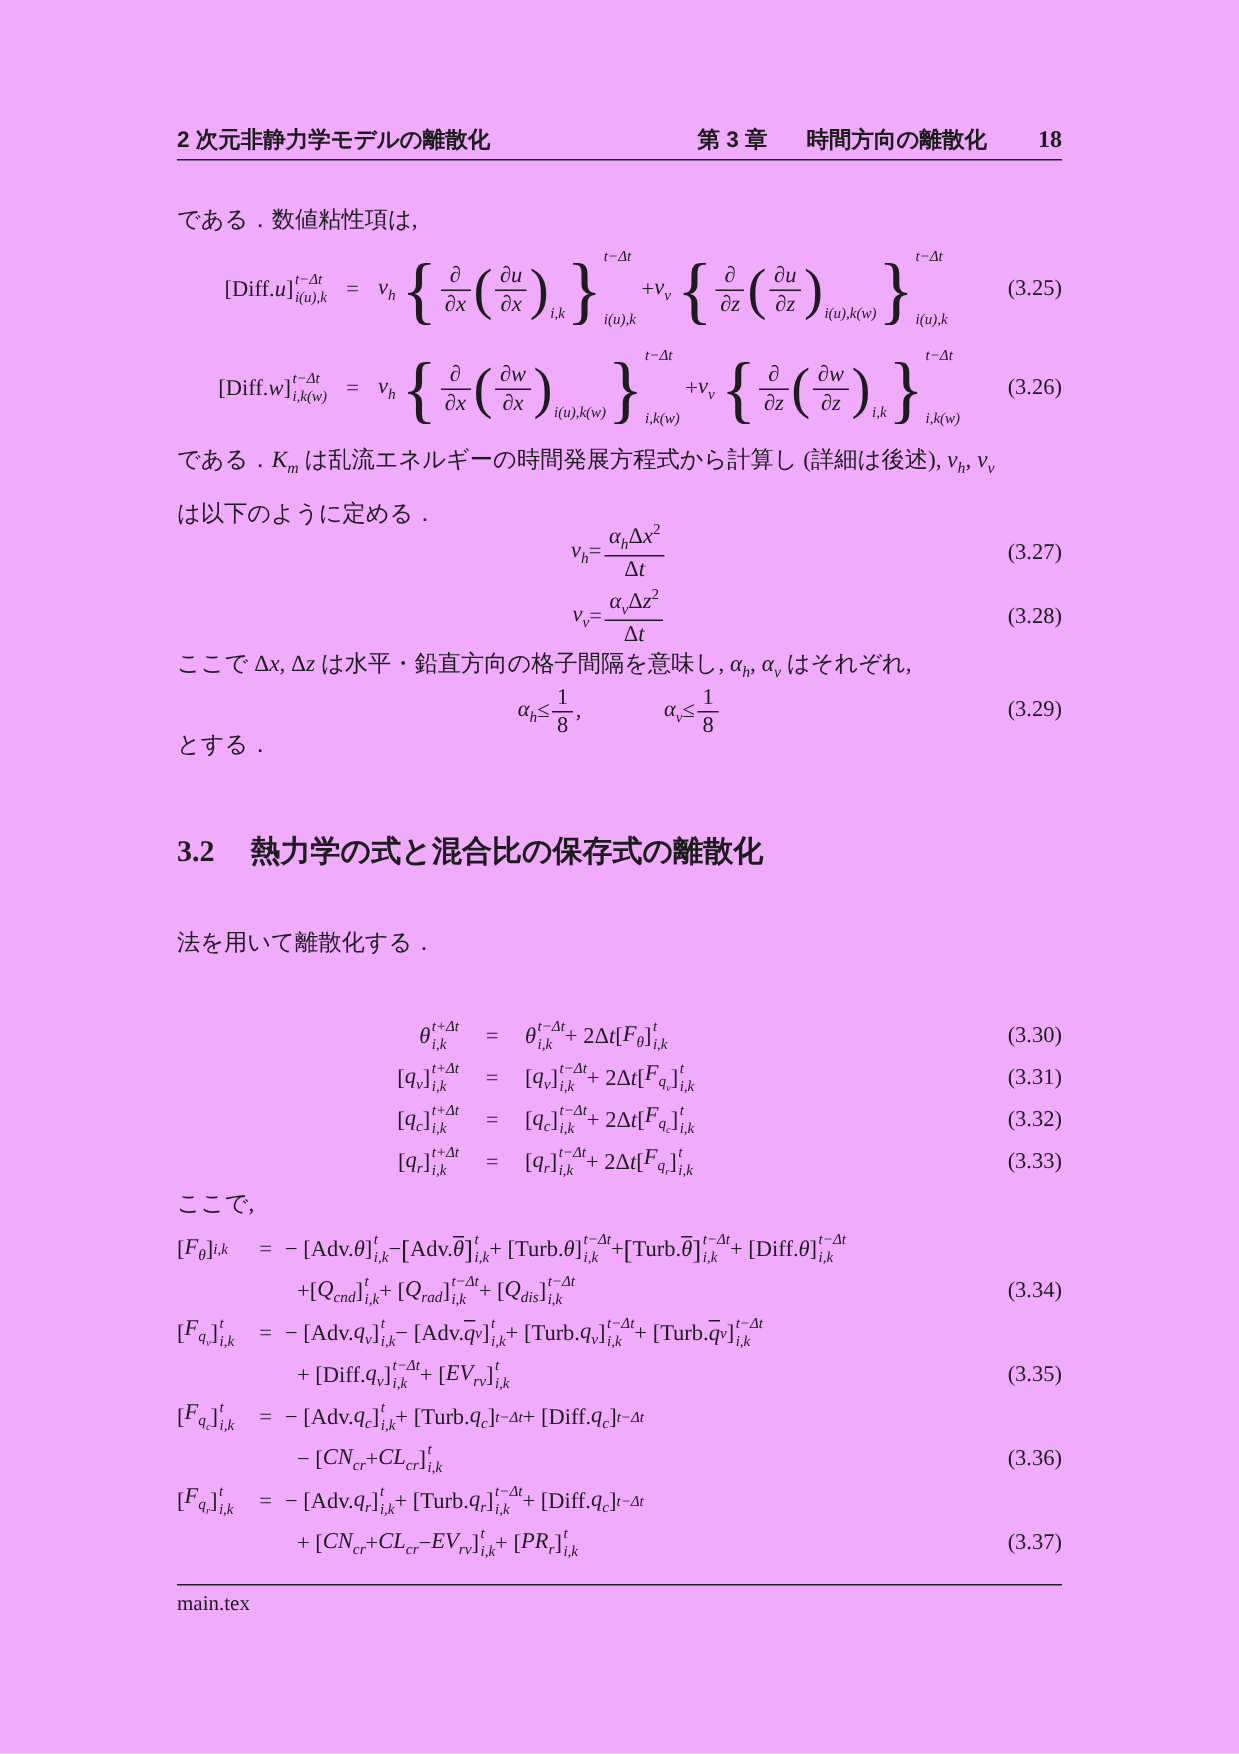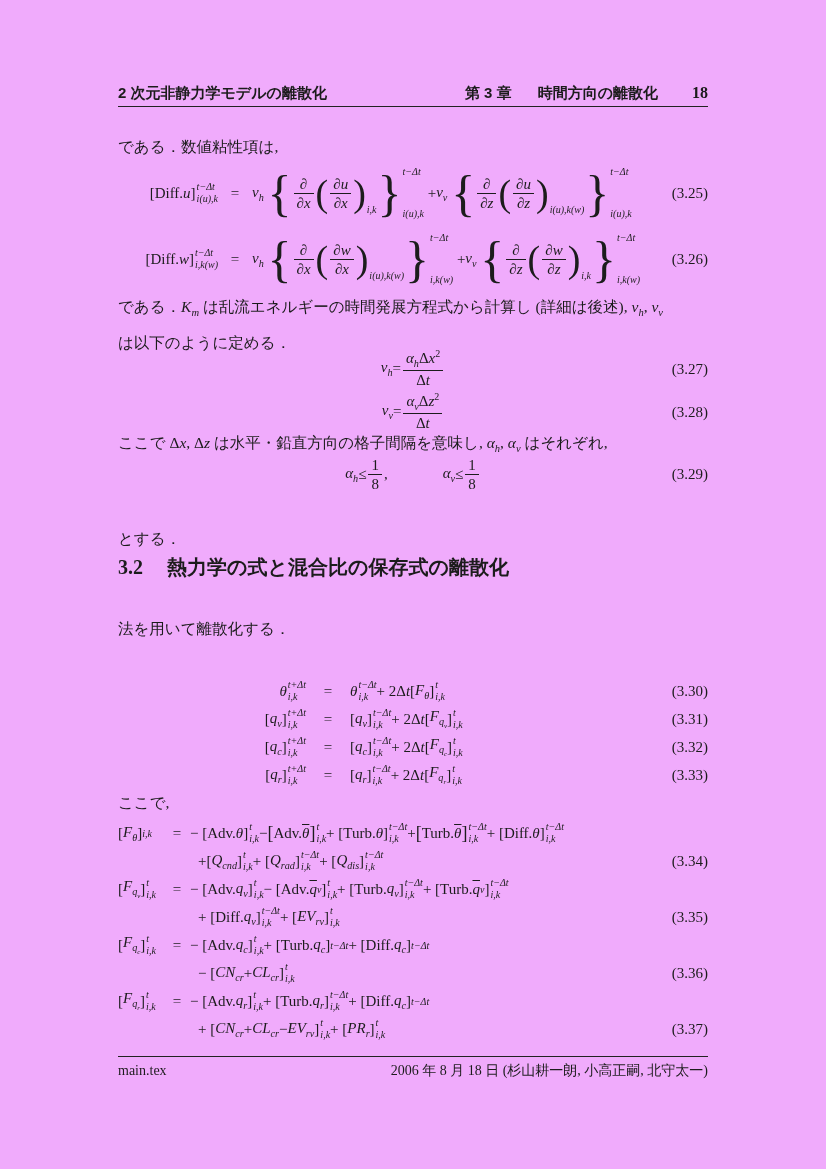--- a/index.html
+++ b/index.html
@@ -179,21 +179,21 @@
             <span class="num">1</span>
             <span class="den">8</span>
           </span>,<span class="gap"></span><i>α<sub>v</sub></i> ≤ <span class="frac">
             <span class="num">1</span>
             <span class="den">8</span>
           </span></span>
       <span class="eqno">(3.29)</span>
     </div>
   </div>
 
-  <div class="abs para" style="top:524px;">とする．</div>
+  <div class="abs para" style="top:482px;">とする．</div>
 
   <div class="abs sect">
     <span class="sn">3.2</span><span class="st">熱力学の式と混合比の保存式の離散化</span>
   </div>
 
   <div class="abs para" style="top:614px;">
     <div>法を用いて離散化する．</div>
   </div>
 
   <div class="abs g330 m" style="top:677px;">
@@ -372,16 +372,15 @@
             <span class="u">t</span>
             <span class="d">i,k</span>
           </span></span>
       <span class="eqno">(3.37)</span>
     </div>
   </div>
 
   <div class="abs rule" style="top:1056px; height:1px;"></div>
   <div class="abs ftr">
     <span class="fl">main.tex</span>
-    <span>2006 年 8 月 18 日 (杉山耕一朗, 小高正嗣, 北守太一)</span>
   </div>
 
 </div>
 
 </body></html>

